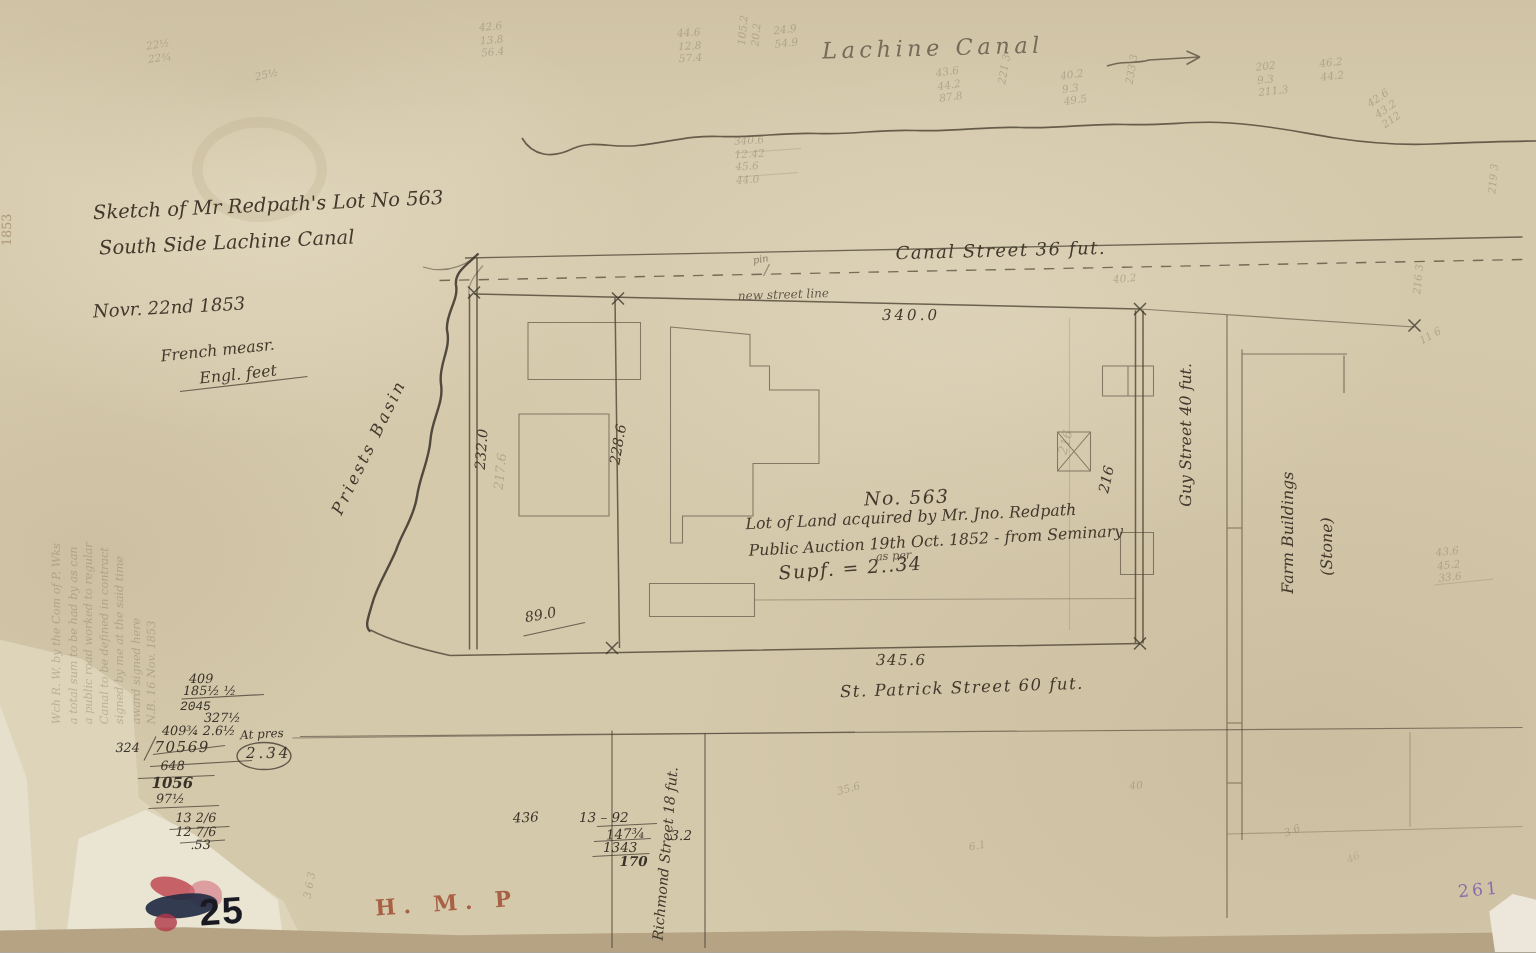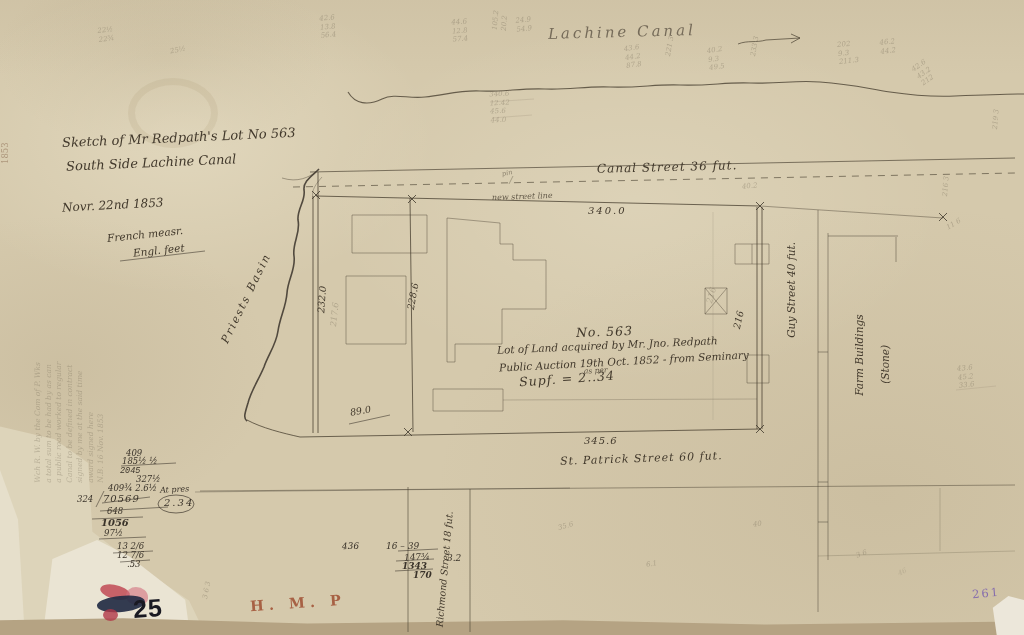--- a/index.html
+++ b/index.html
@@ -126,23 +126,23 @@
   <div class="calc" style="left:160px;top:485px;font-size:8px;transform:rotate(-3deg);">At pres</div>
   <div class="calc" style="left:164px;top:497px;font-size:10px;letter-spacing:2px;">2.34</div>
   <div class="calc" style="left:107px;top:506px;">648</div>
   <div class="calc" style="left:101px;top:517px;font-size:10px;font-weight:600;">1056</div>
   <div class="calc" style="left:104px;top:528px;">97½</div>
   <div class="calc" style="left:117px;top:541px;">13 2/6</div>
   <div class="calc" style="left:117px;top:550px;">12 7/6</div>
   <div class="calc" style="left:127px;top:559px;">.53</div>
 
   <div class="calc" style="left:342px;top:541px;font-size:9px;transform:rotate(-2deg);">436</div>
-  <div class="calc" style="left:386px;top:541px;font-size:9px;">16 – 39</div>
+  <div class="calc" style="left:386px;top:541px;font-size:9px;">13 – 92</div>
   <div class="calc" style="left:404px;top:552px;font-size:9px;transform:rotate(-3deg);">147¾</div>
-  <div class="calc" style="left:402px;top:561px;font-size:9px;font-weight:bold;">1343</div>
+  <div class="calc" style="left:402px;top:561px;font-size:9px;">1343</div>
   <div class="calc" style="left:413px;top:570px;font-size:9px;font-weight:bold;">170</div>
   <div class="calc" style="left:447px;top:553px;font-size:9px;">3.2</div>
 
   <div class="pc" style="left:98px;top:26px;transform:rotate(-8deg);">22½
 22¾</div>
   <div class="pc" style="left:170px;top:46px;transform:rotate(-12deg);">25½</div>
   <div class="pc" style="left:320px;top:14px;transform:rotate(-5deg);">42.6
 13.8
 56.4</div>
   <div class="pc" style="left:452px;top:18px;transform:rotate(-4deg);">44.6

